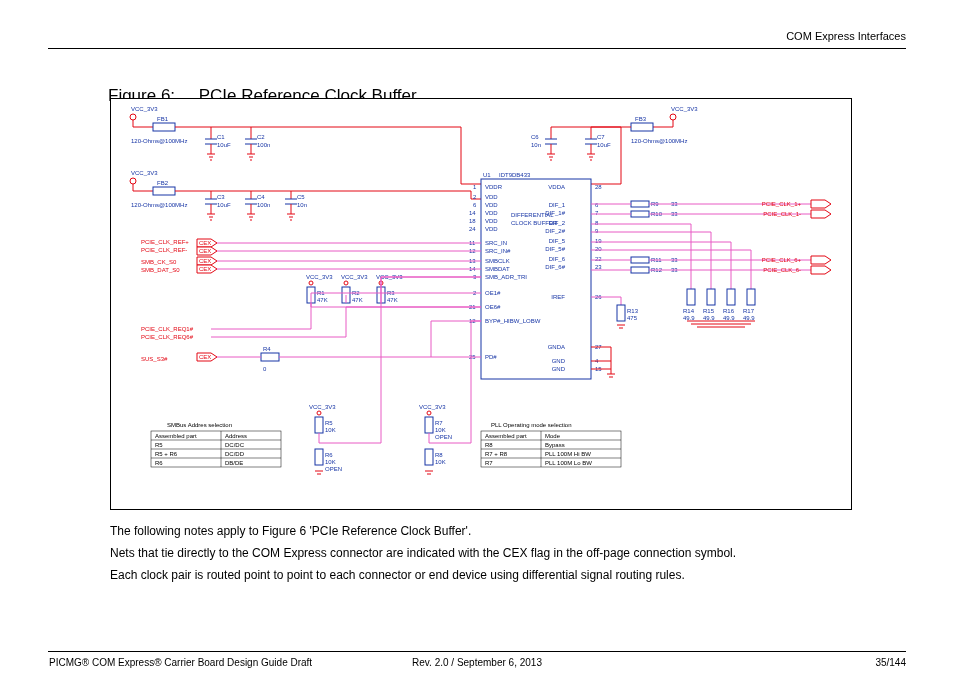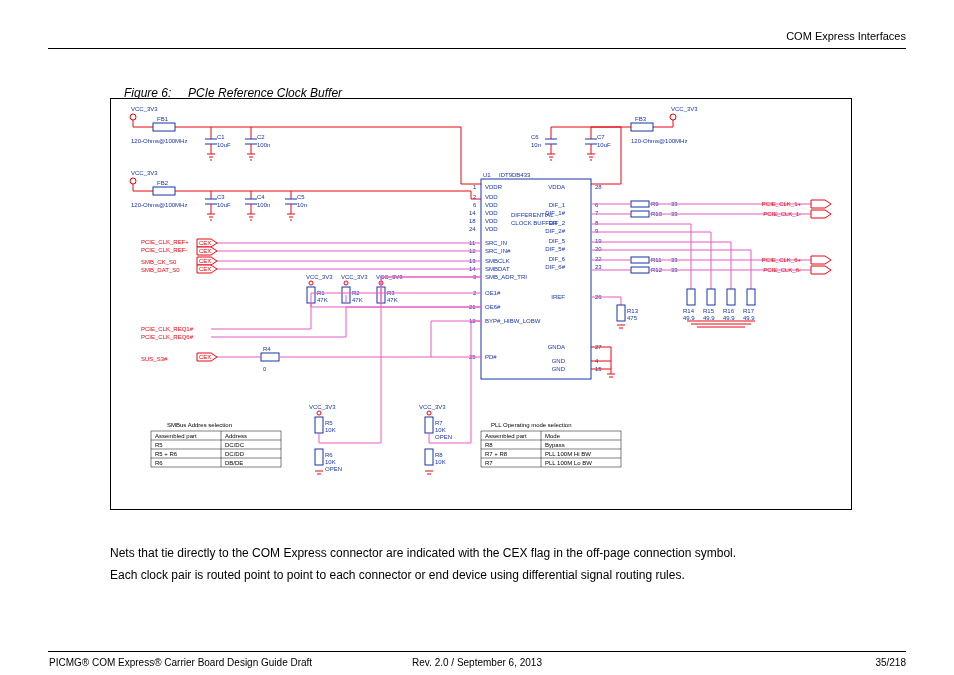--- a/index.html
+++ b/index.html
@@ -1,19 +1,19 @@
 <!DOCTYPE html>
 <html><head>
 <meta charset="utf-8">
 <style>
   html,body{margin:0;padding:0;background:#fff;font-family:Arial, Helvetica, sans-serif;color:#000;font-size:12px}
   .page{width:954px;height:675px;position:relative;box-sizing:border-box;padding:32px 48px 0 48px}
   .hdr-right{position:absolute;top:30px;right:48px;font-size:11px}
   .rule{position:absolute;left:48px;right:48px;border-top:1px solid #000}
-  .figcap{position:absolute;top:86px;left:124px;font-style:italic;font-size:12px}
+  .figcap{position:absolute;top:86px;left:108px;font-size:17px}
   .schematic{position:absolute;top:98px;left:110px;width:740px;height:410px;border:1px solid #000;background:#fff}
   .schematic svg{width:100%;height:100%}
   .netred{stroke:#e30613;stroke-width:1;fill:none}
   .netpink{stroke:#e85bc4;stroke-width:1;fill:none}
   .chip{fill:none;stroke:#1735a5;stroke-width:1}
   .bluetxt{fill:#1735a5;font-size:6px;font-family:Arial}
   .redtxt{fill:#e30613;font-size:6px;font-family:Arial}
   .blktxt{fill:#000;font-size:6px;font-family:Arial}
   .tbl{stroke:#000;fill:none;stroke-width:0.5}
   .body-text{position:absolute;left:110px;right:48px;font-size:12px;line-height:1.6}
@@ -336,22 +336,23 @@
         <text class="blktxt" x="374" y="348">R8</text>
           <text class="blktxt" x="434" y="348">Bypass</text>
         <text class="blktxt" x="374" y="357">R7 + R8</text>
           <text class="blktxt" x="434" y="357">PLL 100M Hi BW</text>
         <text class="blktxt" x="374" y="366">R7</text>
           <text class="blktxt" x="434" y="366">PLL 100M Lo BW</text>
       </g>
     </svg>
   </div>
 
+  <div class="body-text" style="top:522px">The following notes apply to Figure 6 'PCIe Reference Clock Buffer'.</div>
   <div class="body-text" style="top:544px">Nets that tie directly to the COM Express connector are indicated with the CEX flag in the off-page connection symbol.</div>
   <div class="body-text" style="top:566px">Each clock pair is routed point to point to each connector or end device using differential signal routing rules.</div>
 
   <div class="footer">
     <div class="sep"></div>
     <span style="position:absolute;left:1px">PICMG® COM Express® Carrier Board Design Guide Draft</span>
     <span style="position:absolute;left:50%;transform:translateX(-50%)">Rev. 2.0 / September 6, 2013</span>
-    <span style="position:absolute;right:0">35/218</span>
+    <span style="position:absolute;right:0">35/144</span>
   </div>
 </div>
 
 </body></html>

